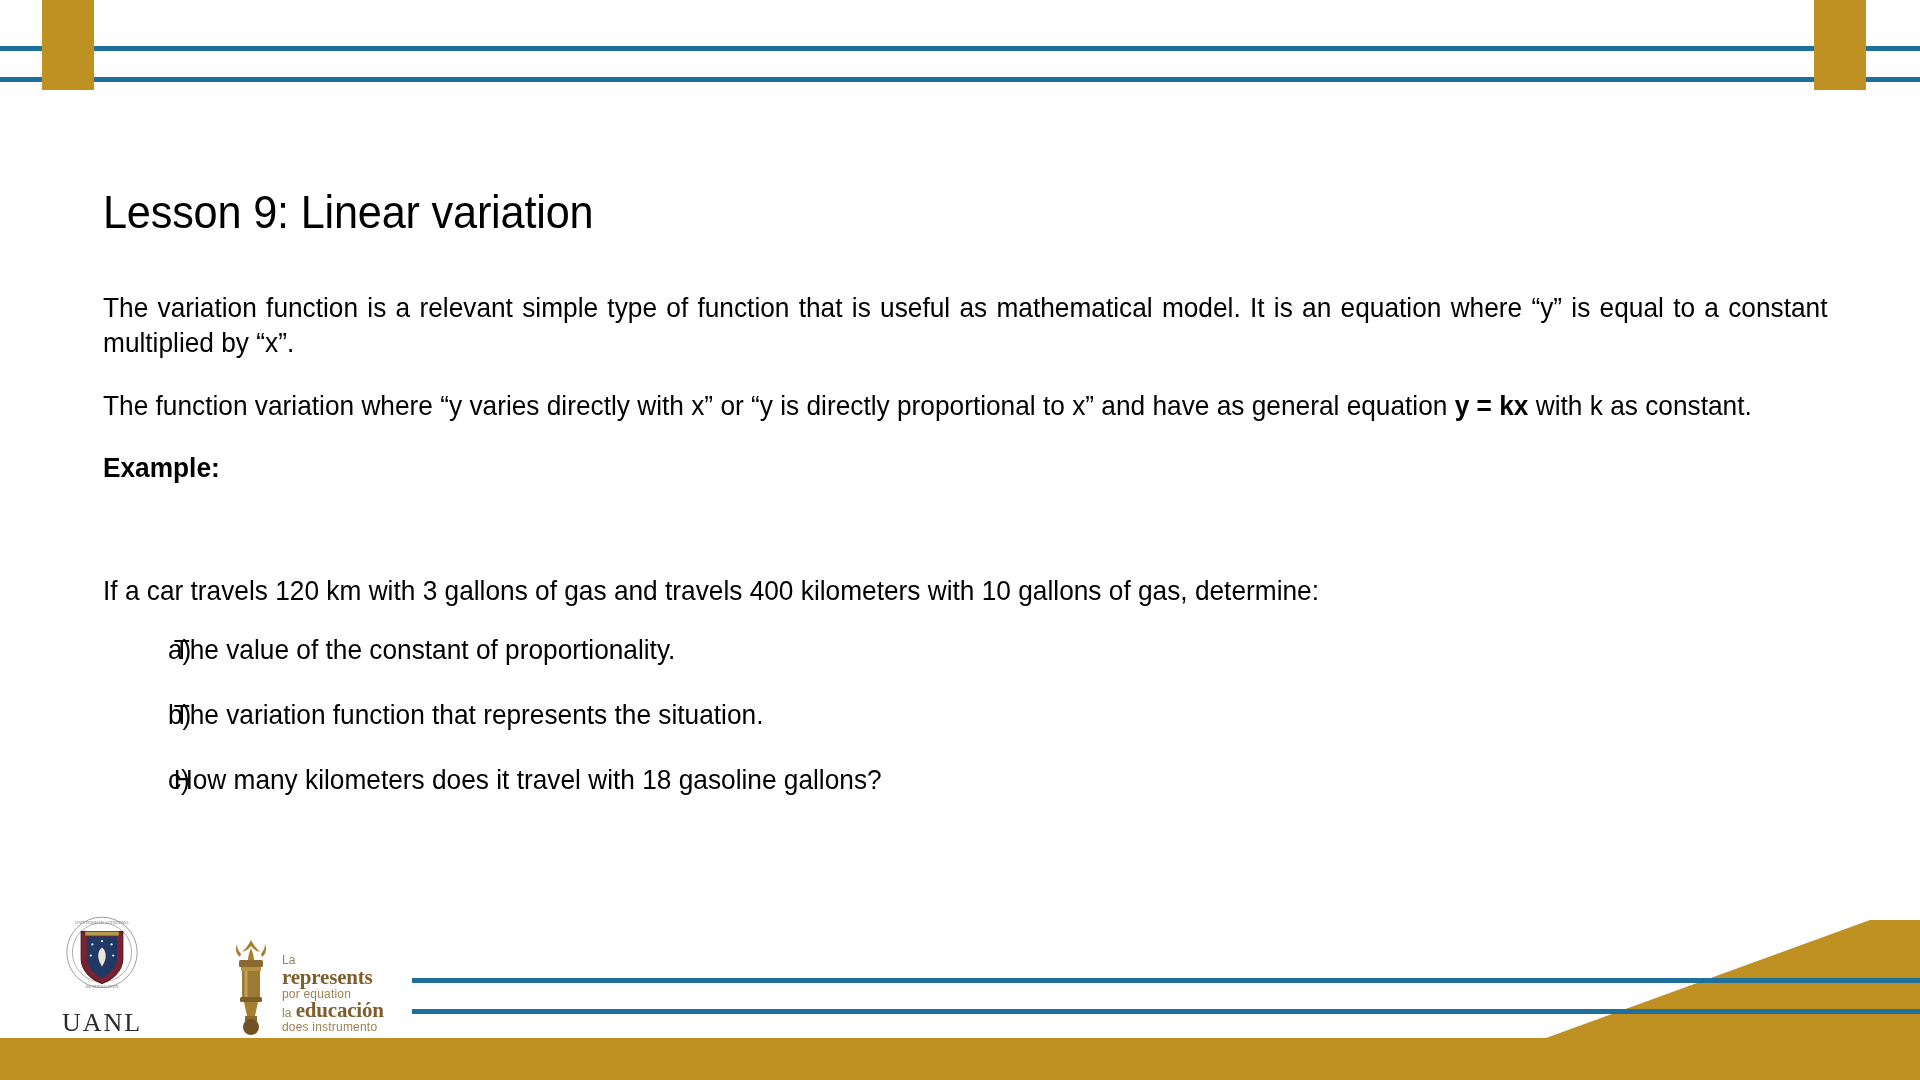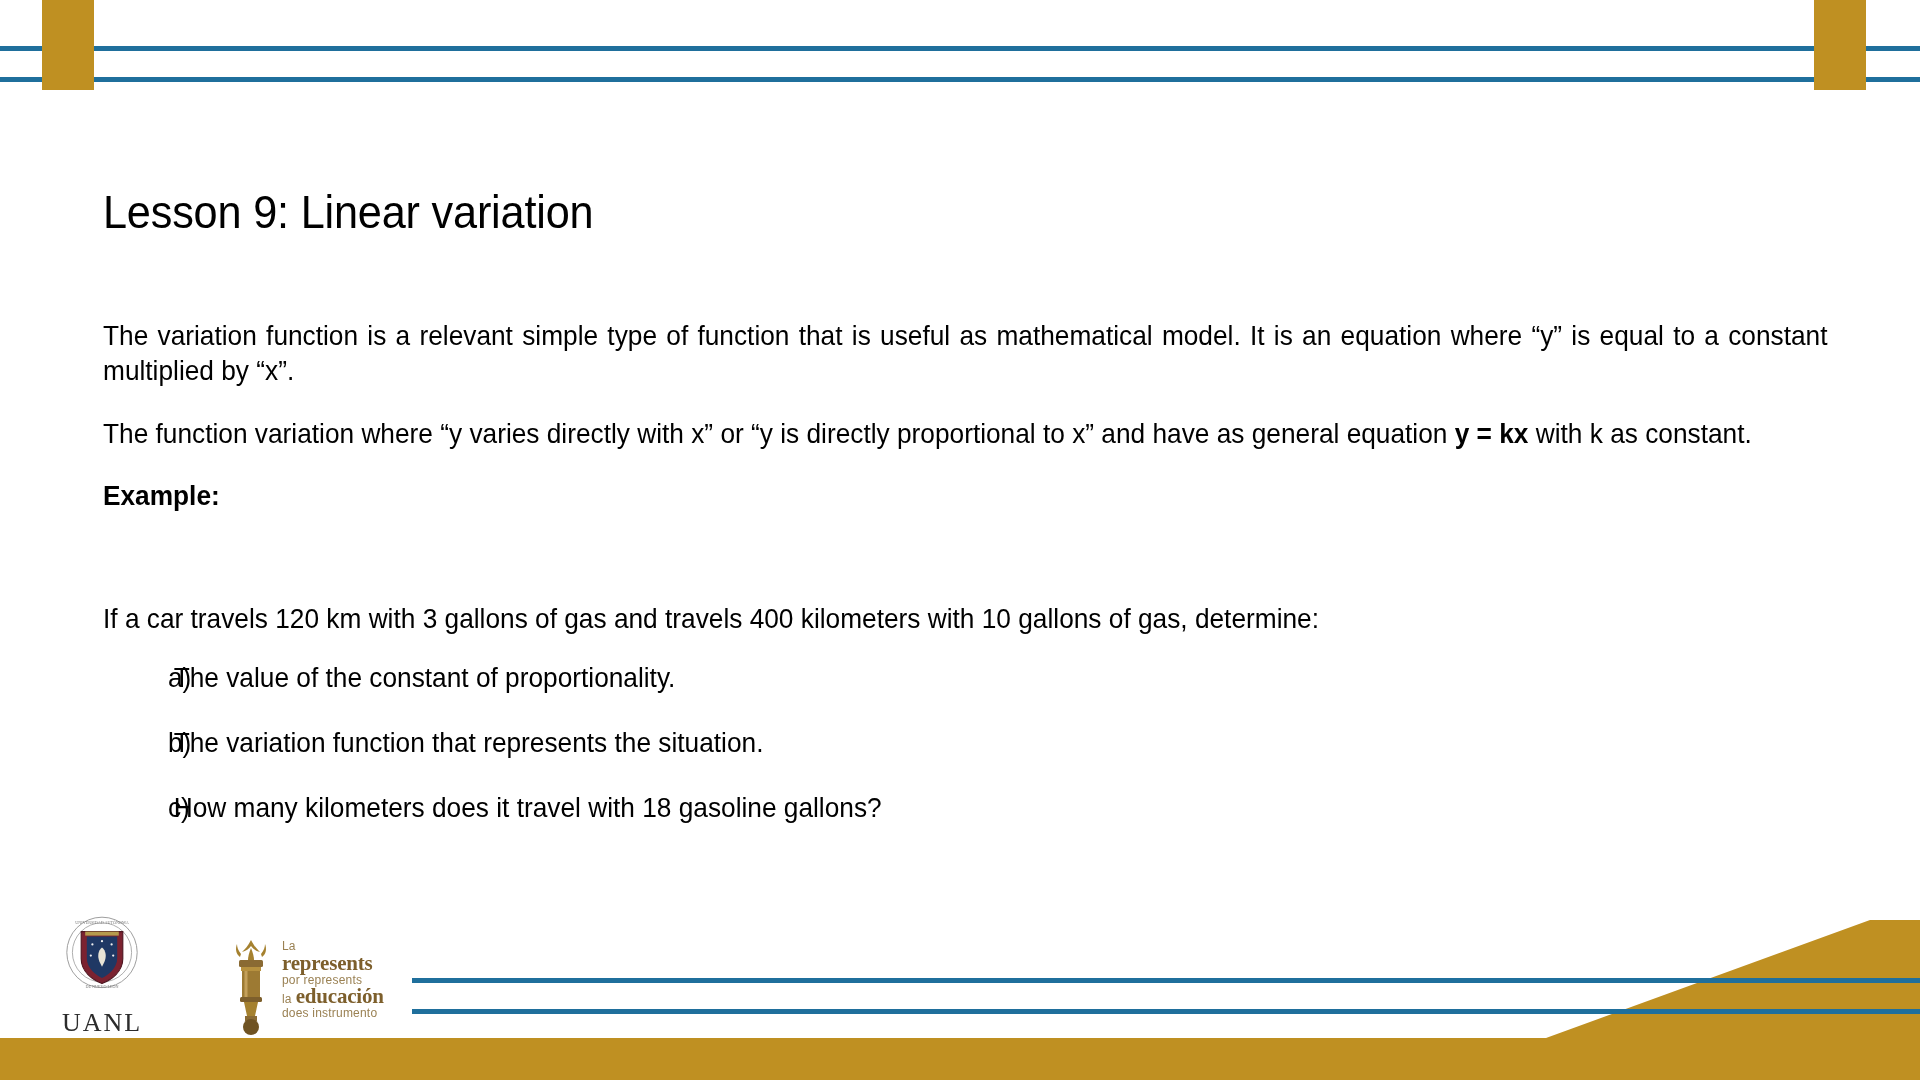--- a/index.html
+++ b/index.html
@@ -64,21 +64,20 @@
 
   
   .body {
     position: absolute;
     left: 103px;
     top: 290px;
     width: 1728px;
     color: #000000;
     font-size: 27.5px;
     line-height: 1.28;
-    margin-top: 28px;
   }
   .para {
     margin: 0 0 26px 0;
     transform: scaleX(0.955);
     transform-origin: left top;
     width: 104.5%;
   }
   .para.justify {
     text-align: justify;
     text-justify: inter-word;
@@ -169,21 +168,21 @@
     margin-top: 14px;
   }
   .excel-logo {
     display: flex;
     align-items: flex-end;
     gap: 8px;
   }
   .excel-text {
     color: #8a6a33;
     line-height: 1.05;
-    padding-bottom: 18px;
+    padding-bottom: 4px;
   }
   .excel-text .small {
     font-size: 12px;
     color: #9a8153;
     letter-spacing: 0.2px;
   }
   .excel-text .big {
     font-family: "Liberation Serif", serif;
     font-size: 21px;
     font-weight: bold;
@@ -284,21 +283,21 @@
         <rect x="16.5" y="33" width="3" height="26" fill="#c4a05a"></rect>
         <rect x="12" y="59" width="22" height="5" rx="1.5" fill="#7d5f2c"></rect>
         <path d="M16,64 L30,64 L27,78 L19,78 Z" fill="#a5812f"></path>
         <rect x="17" y="78" width="12" height="5" fill="#8a6a33"></rect>
         <ellipse cx="23" cy="89" rx="8" ry="8" fill="#6f5323"></ellipse>
       </svg>
 
       <div class="excel-text">
         <div class="small">La</div>
         <div class="big">represents</div>
-        <div class="small">por represents</div>
+        <div class="small">por equation</div>
         <div class="row">
           <span class="small">la</span>
           <span class="big">educación</span>
         </div>
         <div class="small">does instrumento</div>
       </div>
     </div>
   </div>
 
 </div>

